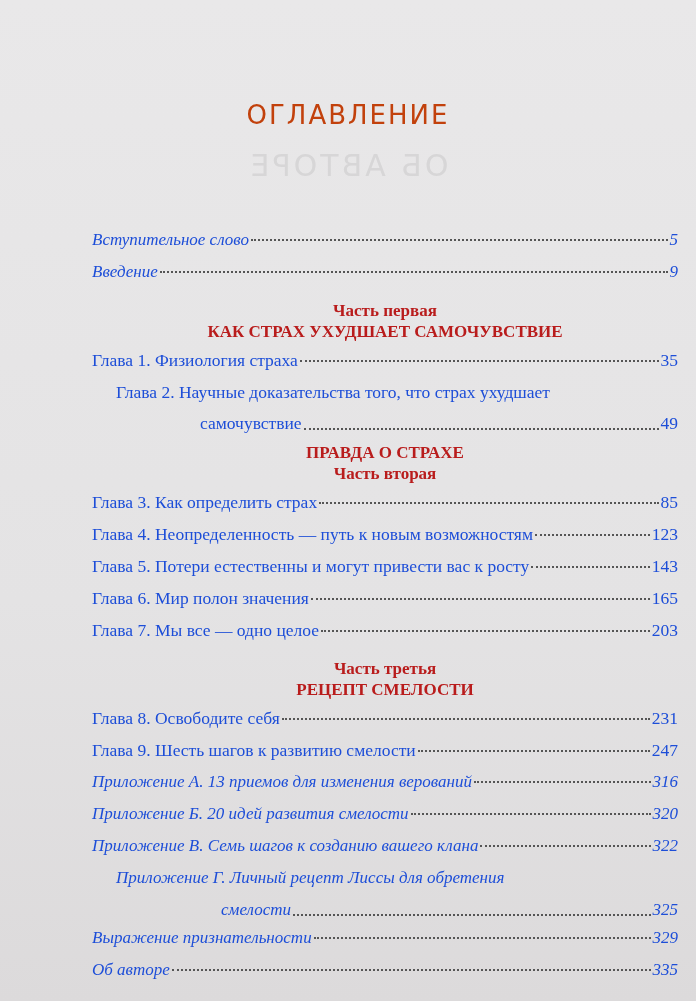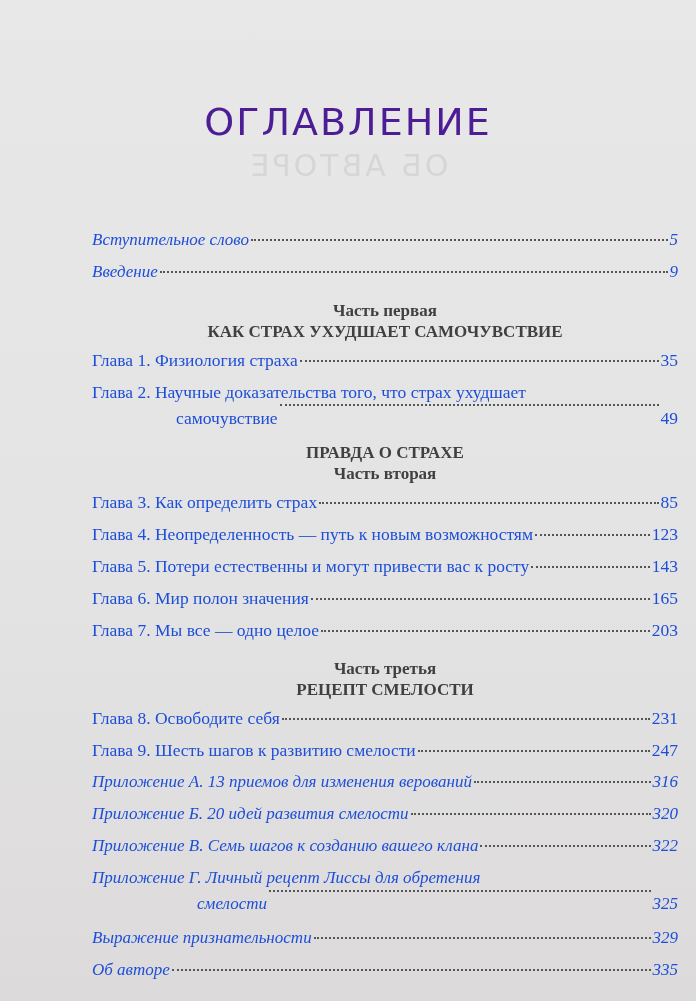--- a/index.html
+++ b/index.html
@@ -12,43 +12,43 @@
       color: #2a2a2a;
     }
     .page { position: absolute; left: 0; top: 0; width: 696px; height: 1001px; }
     .ghost {
       position: absolute; top: 148px; left: 0; width: 696px; text-align: center;
       font-family: "DejaVu Sans", sans-serif; font-size: 30px; letter-spacing: 3px;
       color: #d6d5d6; transform: scaleX(-1); opacity: 0.9;
     }
     .title {
       position: absolute; top: 100px; left: 0; width: 696px; text-align: center;
-      font-family: "DejaVu Sans", sans-serif; font-size: 38px; letter-spacing: 2px;
-      color: #4c1d95; font-weight: normal;
+      font-family: "DejaVu Sans", sans-serif; font-size: 26px; letter-spacing: 2px;
+      color: #c2410c; font-weight: normal;
     }
     .toc { position: absolute; left: 92px; width: 586px; top: 230px; }
     .entry {
       display: flex; align-items: baseline; height: 32px;
       font-family: "Liberation Serif", serif; font-size: 17.5px; color: #1d4ed8;
       white-space: nowrap;
     }
     .entry.italic { font-style: italic; font-size: 17px; }
     .entry .label { flex: 0 0 auto; }
     .entry .dots {
       flex: 1 1 auto; margin: 0 2px; border-bottom: 2px dotted #555;
       transform: translateY(-4px); min-width: 10px;
     }
     .entry .page-num { flex: 0 0 auto; }
-    .multi { display: block; height: auto; margin-bottom: 8px; }
+    .multi { display: block; height: auto; margin-bottom: 8px; margin-left: 24px; }
     .multi .line1 { display: block; height: 26px; }
-    .multi .line2 { display: flex; align-items: flex-start; padding-left: 84px; height: 26px; }
+    .multi .line2 { display: flex; align-items: flex-end; padding-left: 84px; height: 26px; }
     .multi.italic .line2 { padding-left: 105px; }
     .part-heading {
       text-align: center; font-family: "Liberation Serif", serif; font-weight: bold;
-      color: #404040; font-size: 17px; line-height: 21px; margin: 6px 0 8px 0;
+      color: #b91c1c; font-size: 17px; line-height: 21px; margin: 6px 0 8px 0;
     }
   </style>
 </head>
 <body>
 
 <div class="page">
   <div class="ghost">ОБ АВТОРЕ</div>
   <h1 class="title" style="margin:0">ОГЛАВЛЕНИЕ</h1>
 
   <div class="toc">

